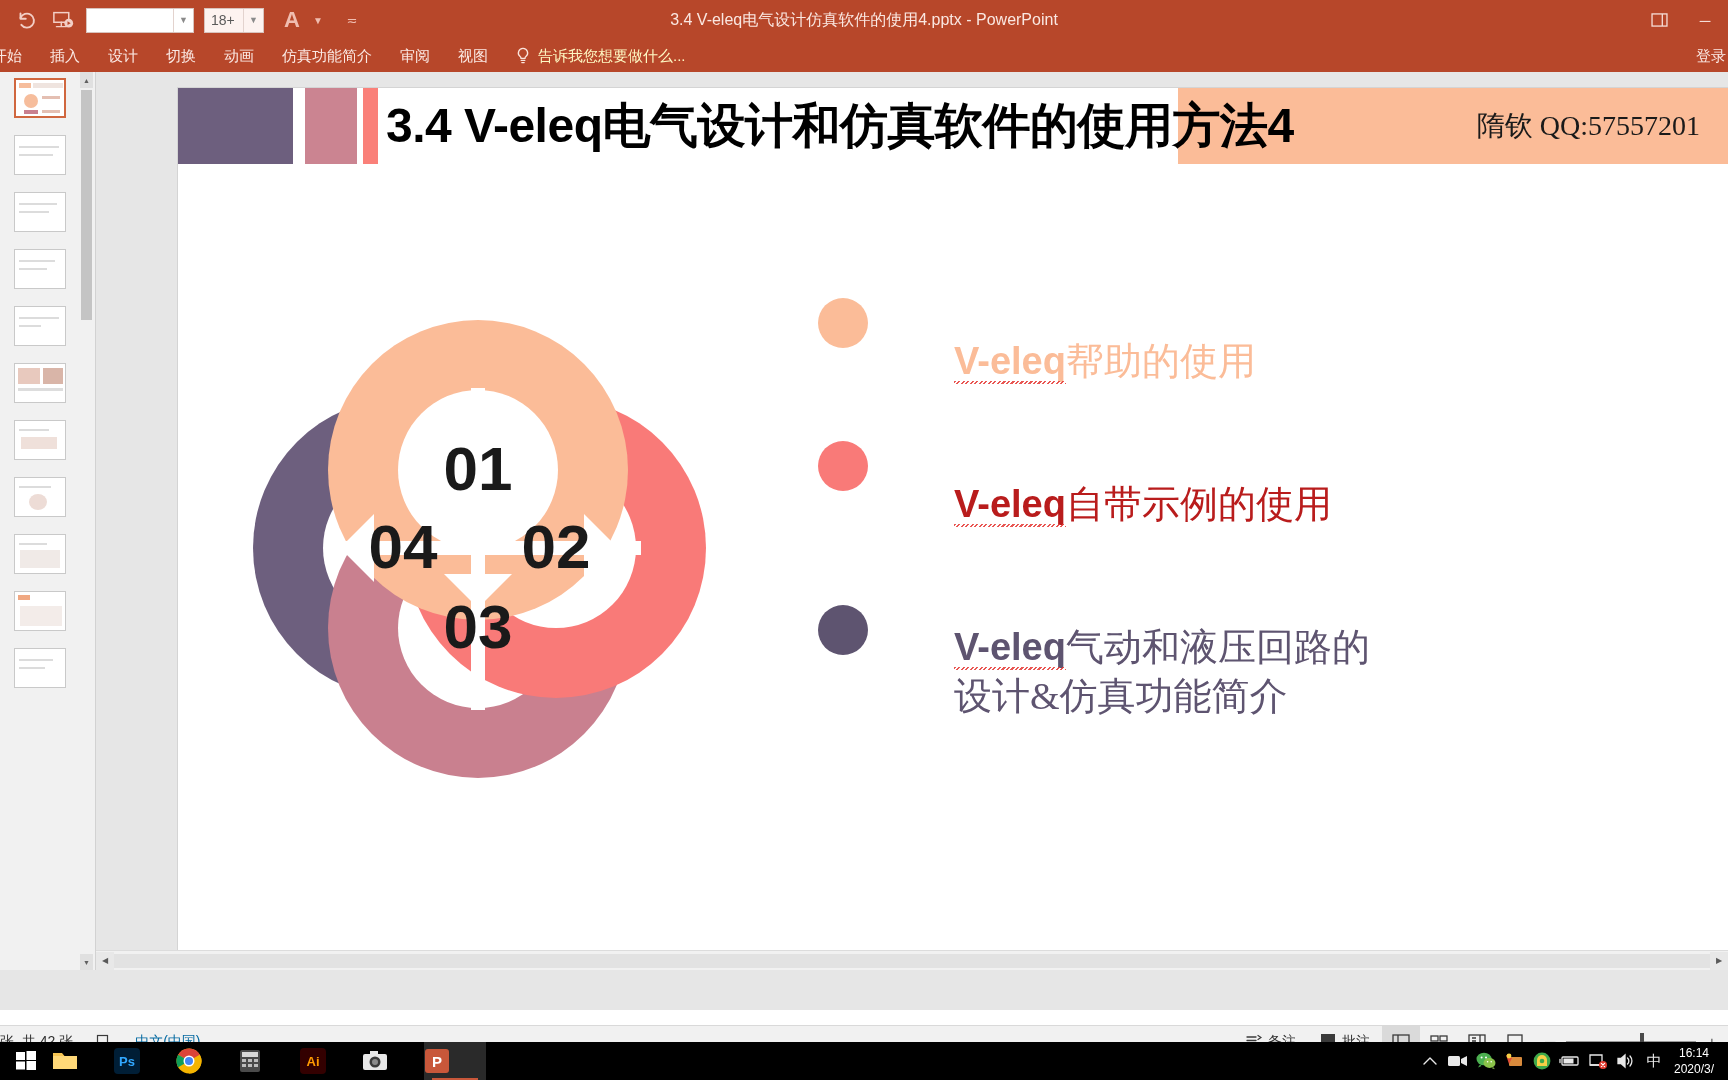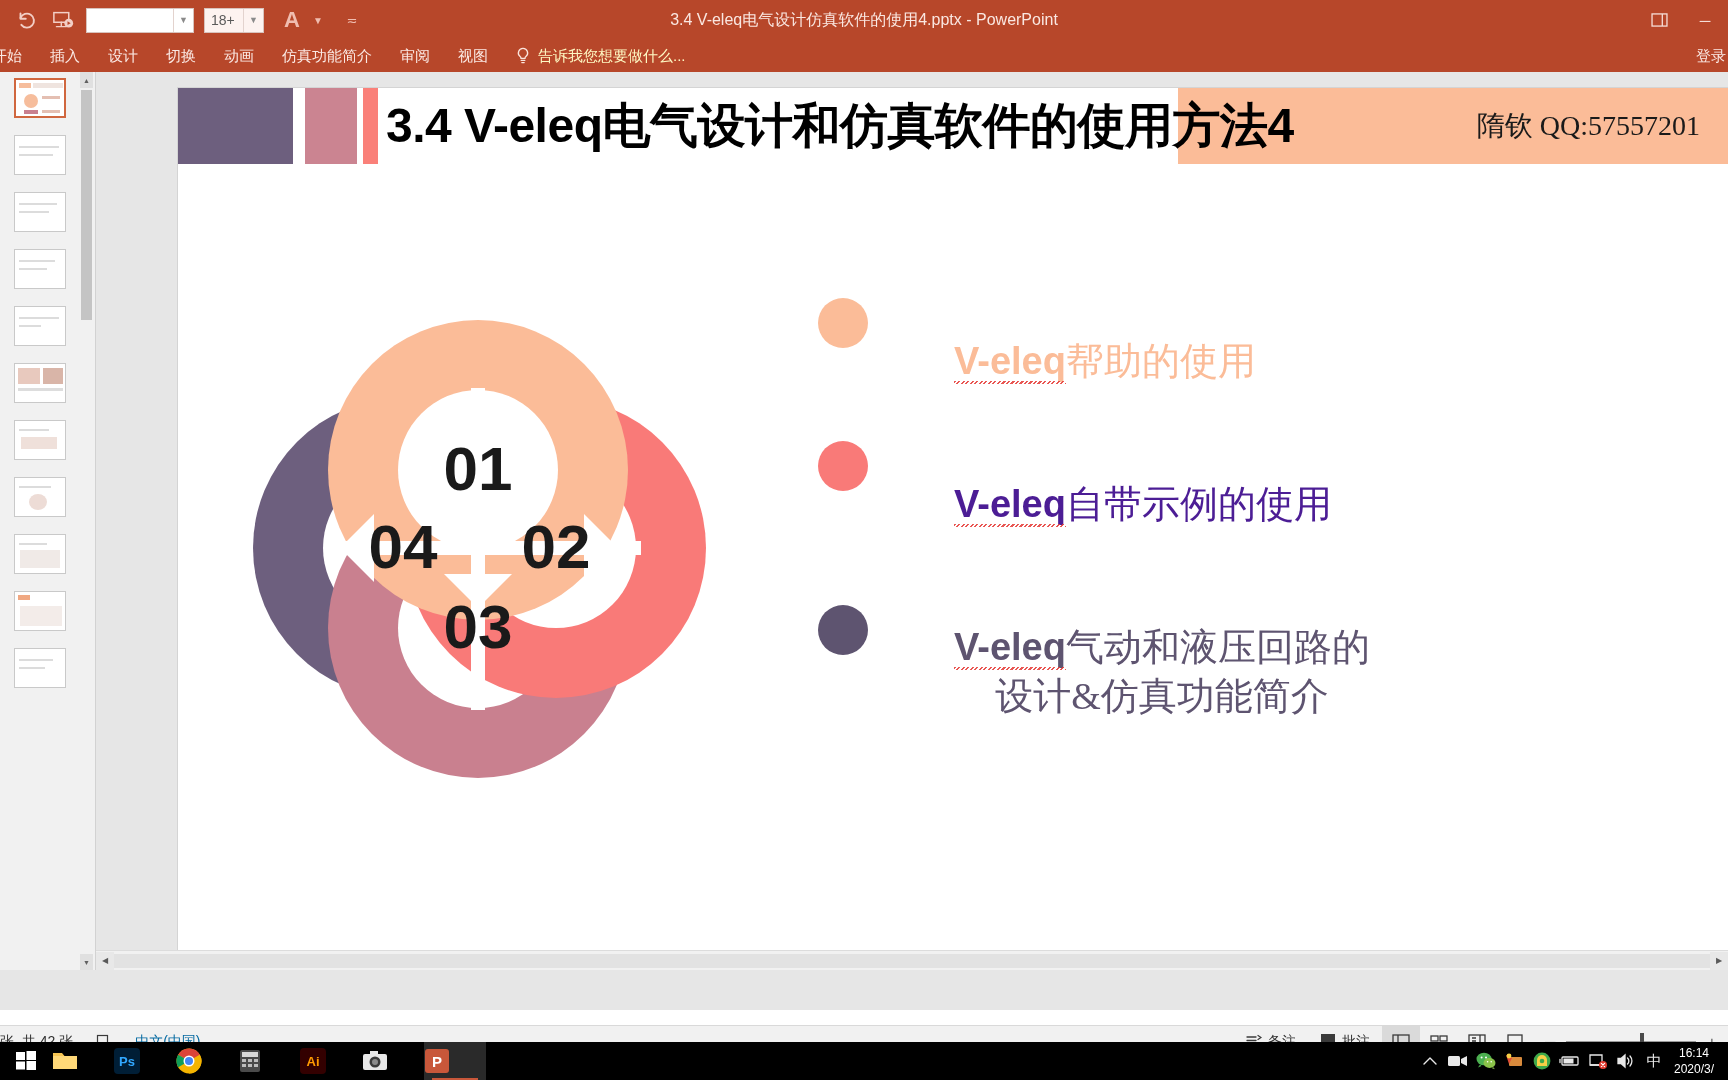--- a/index.html
+++ b/index.html
@@ -107,21 +107,20 @@
 
   
   .canvas-area{
     position:absolute; left:96px; top:0; right:0; bottom:40px;
     background:#e6e6e6;
   }
   .slide{
     position:absolute; left:82px; top:16px; width:1550px; height:869px;
     background:#ffffff; box-shadow:0 0 0 1px #d4d4d4;
     overflow:hidden;
-    text-align:center;
   }
 
   
   .hdr{ position:absolute; left:0; top:0; width:1550px; height:76px; }
   .hdr-purple{ position:absolute; left:0; top:0; width:115px; height:76px; background:#6d5f7e; }
   .hdr-mauve{ position:absolute; left:127px; top:0; width:52px; height:76px; background:#cb8491; }
   .hdr-coral{ position:absolute; left:185px; top:0; width:15px; height:76px; background:#fa8079; }
   .hdr-title{
     position:absolute; left:208px; top:0; height:76px; display:flex; align-items:center;
     font-size:48px; font-weight:bold; color:#000; letter-spacing:-0.5px; white-space:nowrap;
@@ -416,21 +415,21 @@
 
       <div class="bullets">
         <div class="brow">
           <span class="bdot" style="background:#fbbc98;"></span>
           <span class="btxt" style="color:#fbbc98;">
             <span class="lat sp">V-eleq</span><span>帮助的使用</span>
           </span>
         </div>
         <div class="brow">
           <span class="bdot" style="background:#f97a78;"></span>
-          <span class="btxt" style="color:#4c1d95;">
+          <span class="btxt" style="color:#b91c1c;">
             <span class="lat sp">V-eleq</span><span>自带示例的使用</span>
           </span>
         </div>
         <div class="brow">
           <span class="bdot" style="background:#5e5470;margin-top:30px;"></span>
           <span class="btxt" style="color:#5e5470;">
             <span class="lat sp">V-eleq</span><span>气动和液压回路的
 设计&amp;仿真功能简介</span>
           </span>
         </div>

